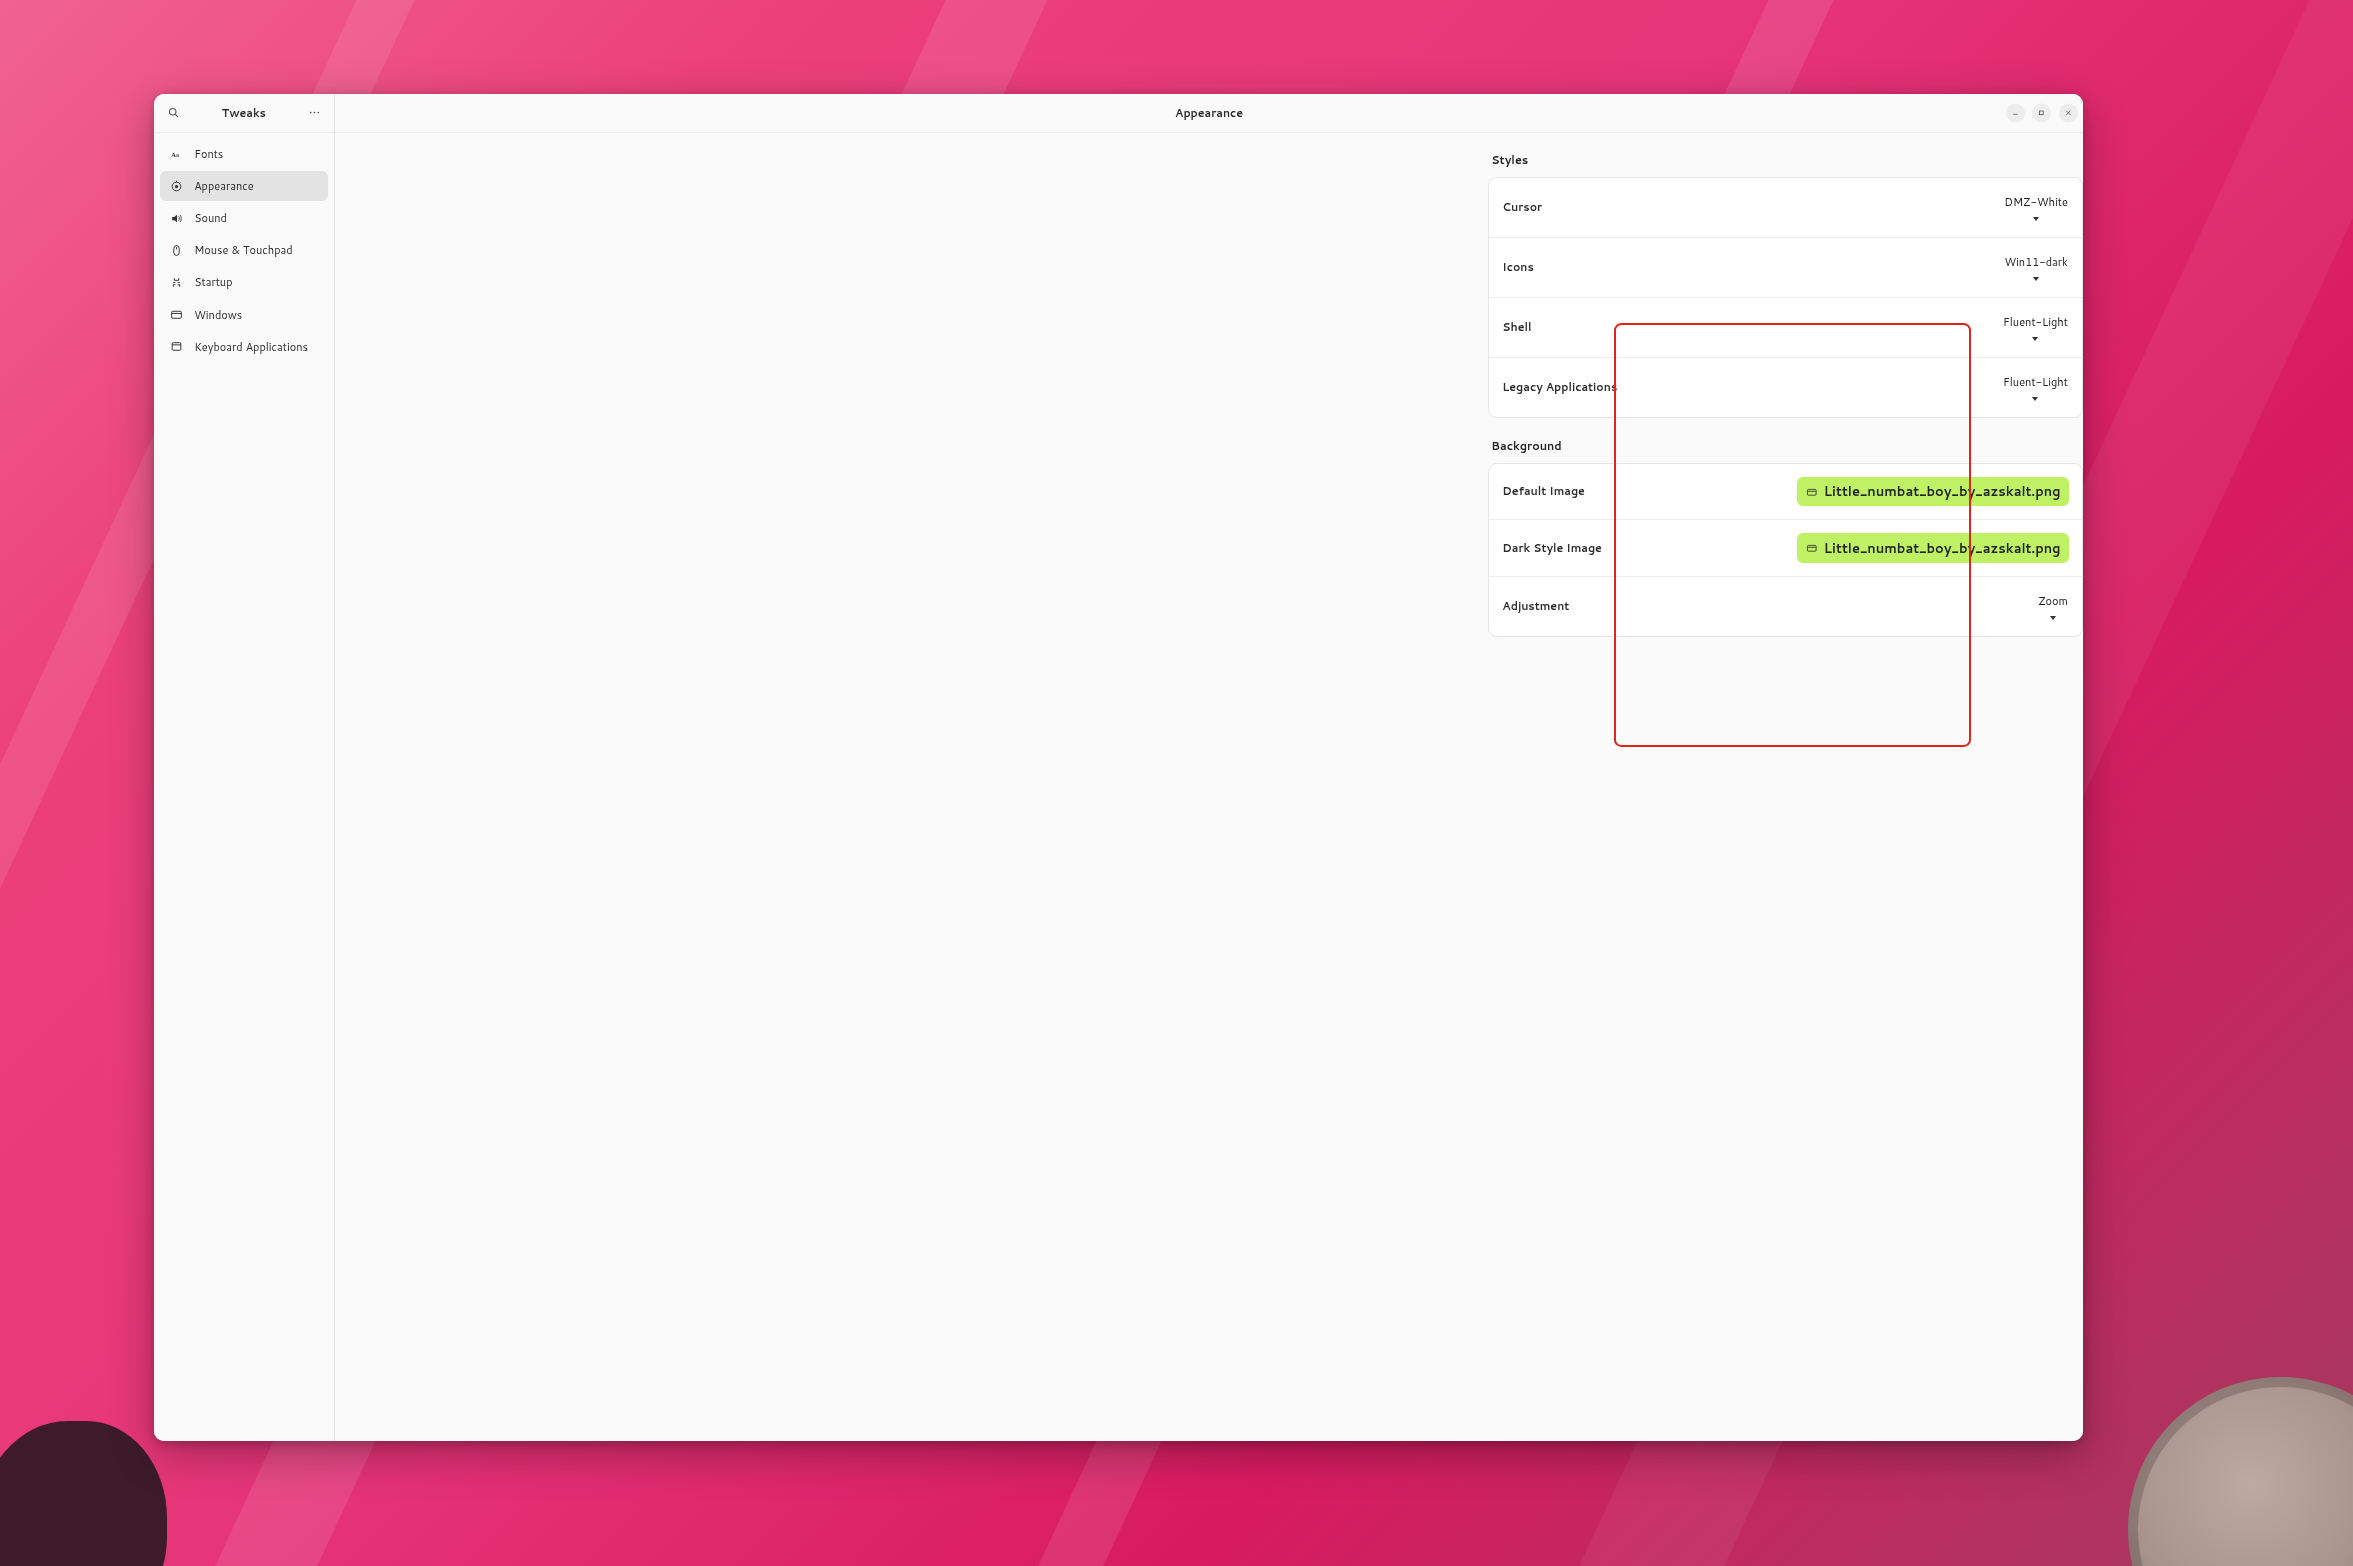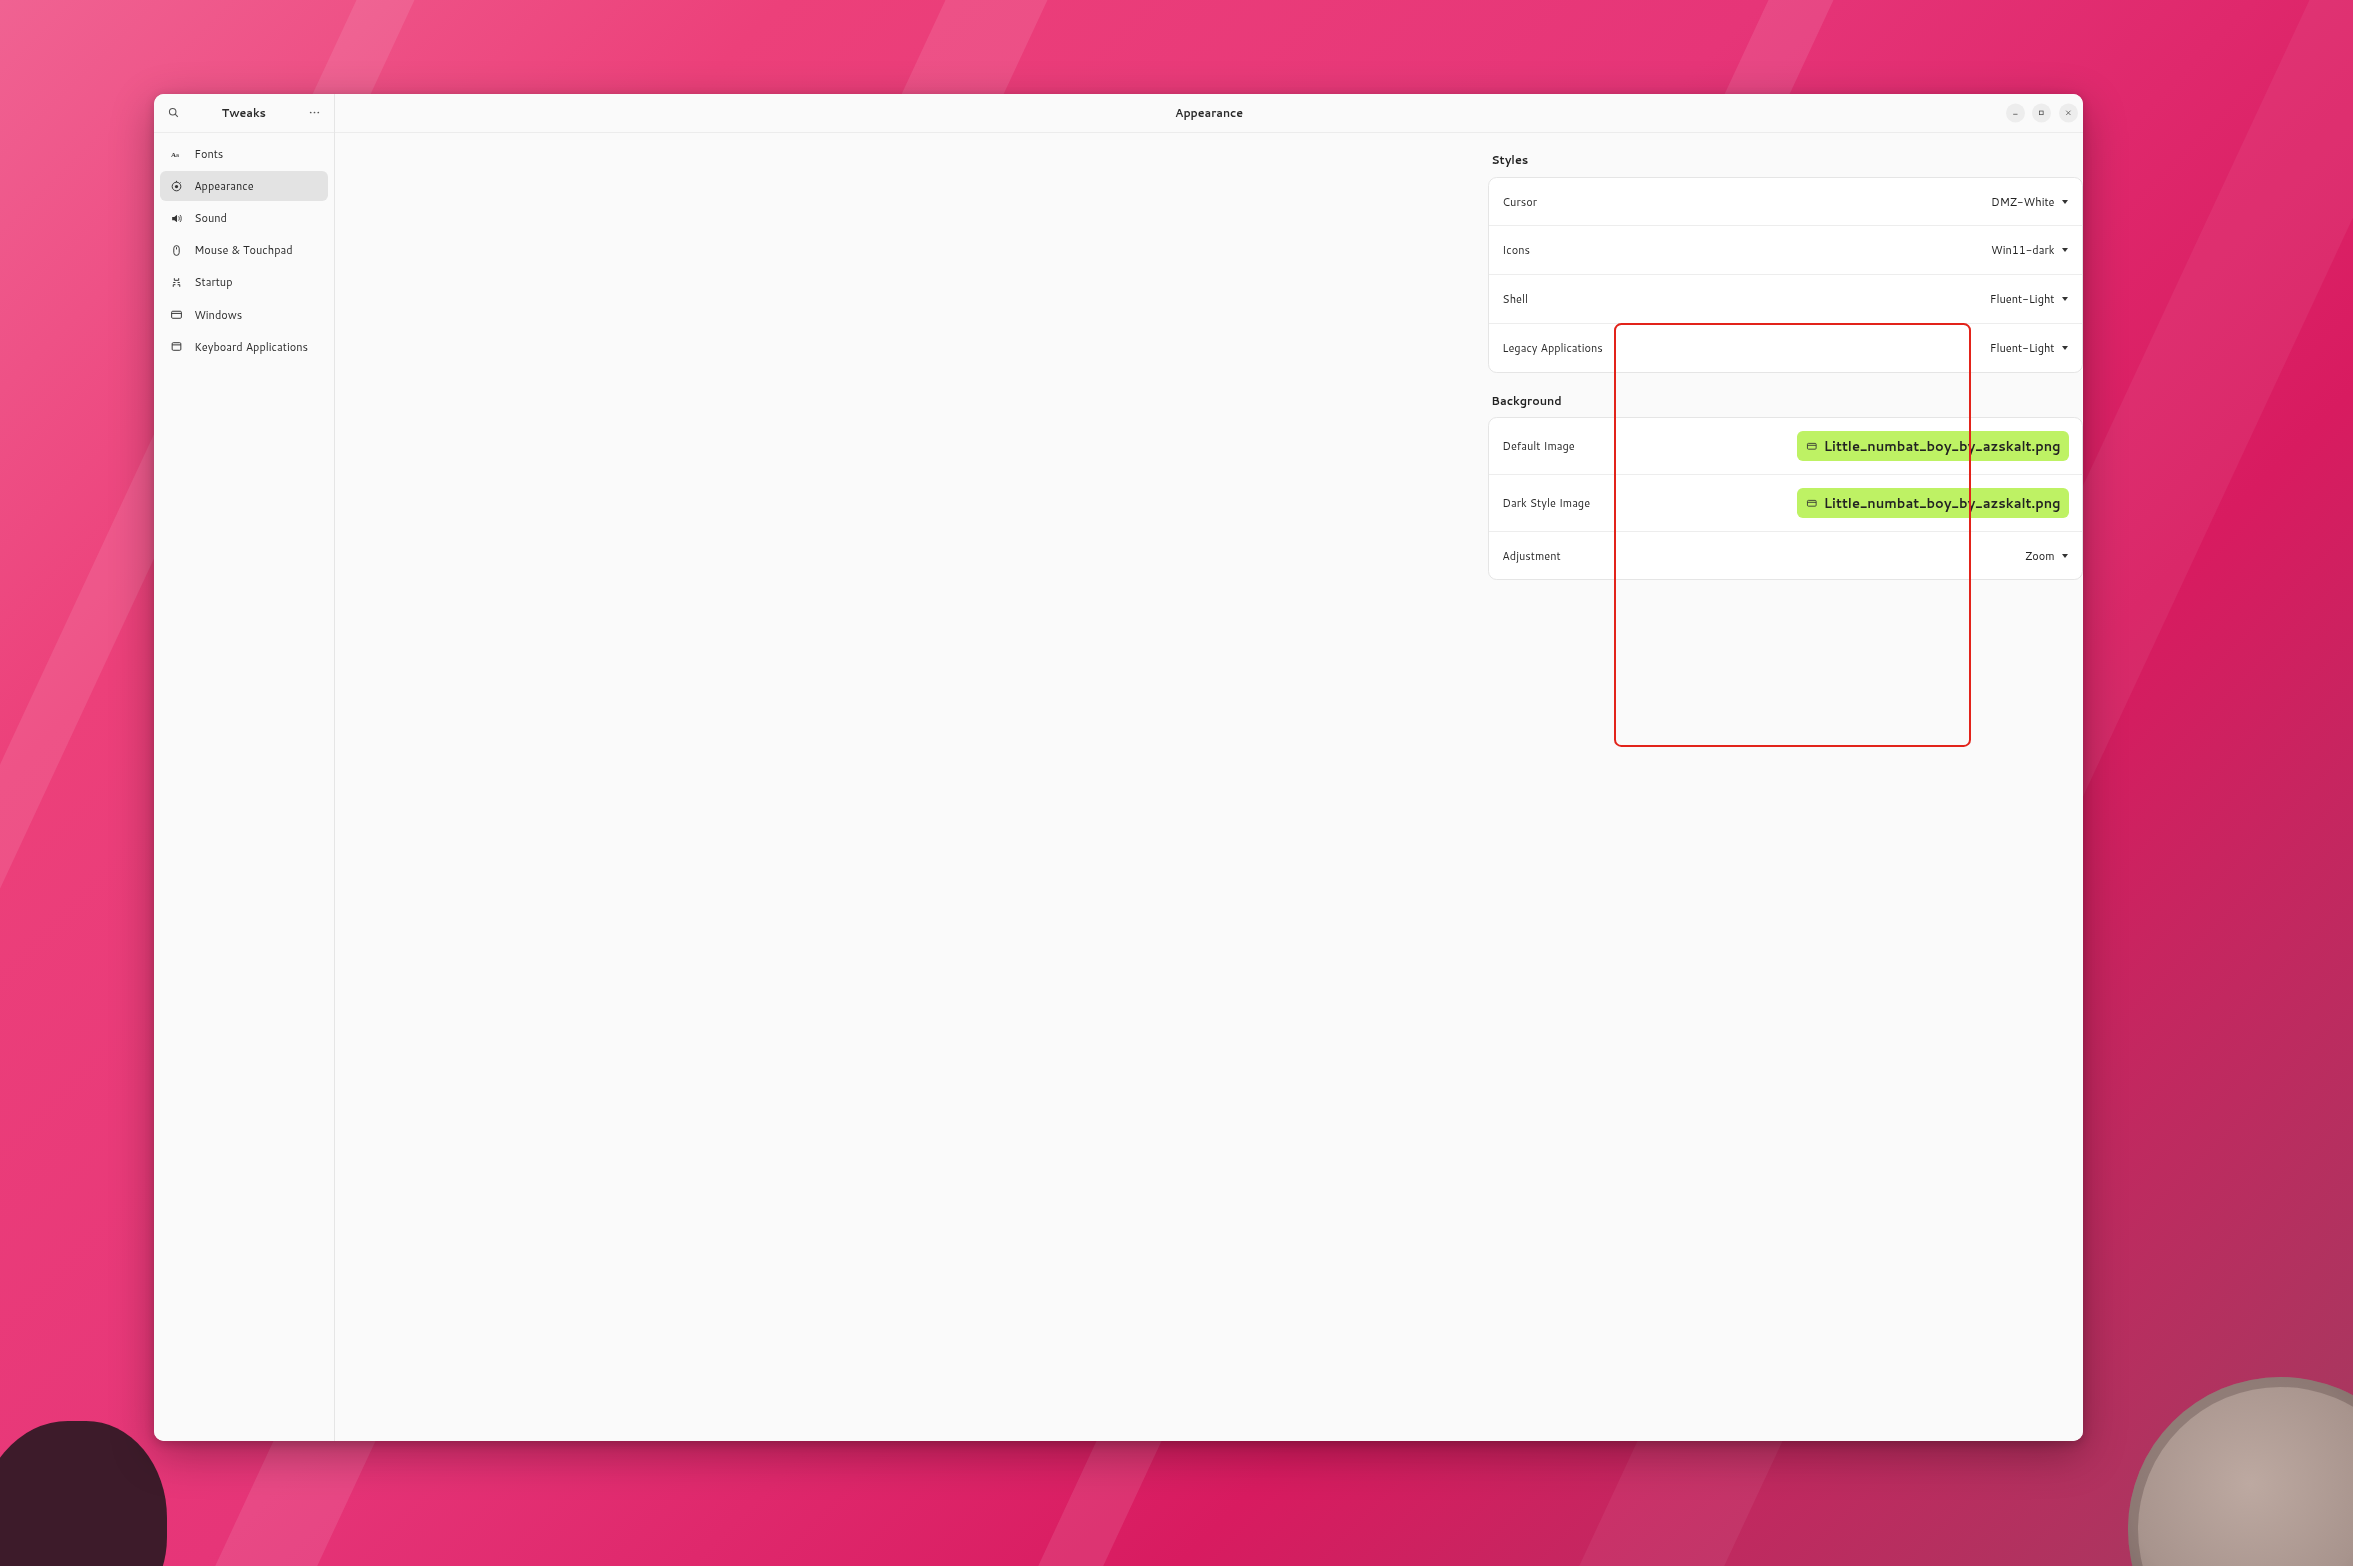--- a/index.html
+++ b/index.html
@@ -173,30 +173,32 @@
     align-items: center;
     justify-content: space-between;
     padding: 13px 13px;
     border-bottom: 0.7px solid #ededed;
     min-height: 46px;
   }
   .row:last-child { border-bottom: none; }
   .row-label {
     font-size: 11px;
     color: #2c2c2c;
+    font-weight: bold;
   }
   .dropdown {
     display: flex;
     align-items: center;
     gap: 7.3px;
     font-size: 11px;
     color: #222;
     cursor: pointer;
     padding: 2.9px 1.5px;
     border-radius: 4.4px;
+    flex-direction: column;
   }
   .dropdown .caret {
     width: 0; height: 0;
     border-left: 3.6px solid transparent;
     border-right: 3.6px solid transparent;
     border-top: 4.4px solid #333;
   }
   .file-chip {
     display: inline-flex;
     align-items: center;

